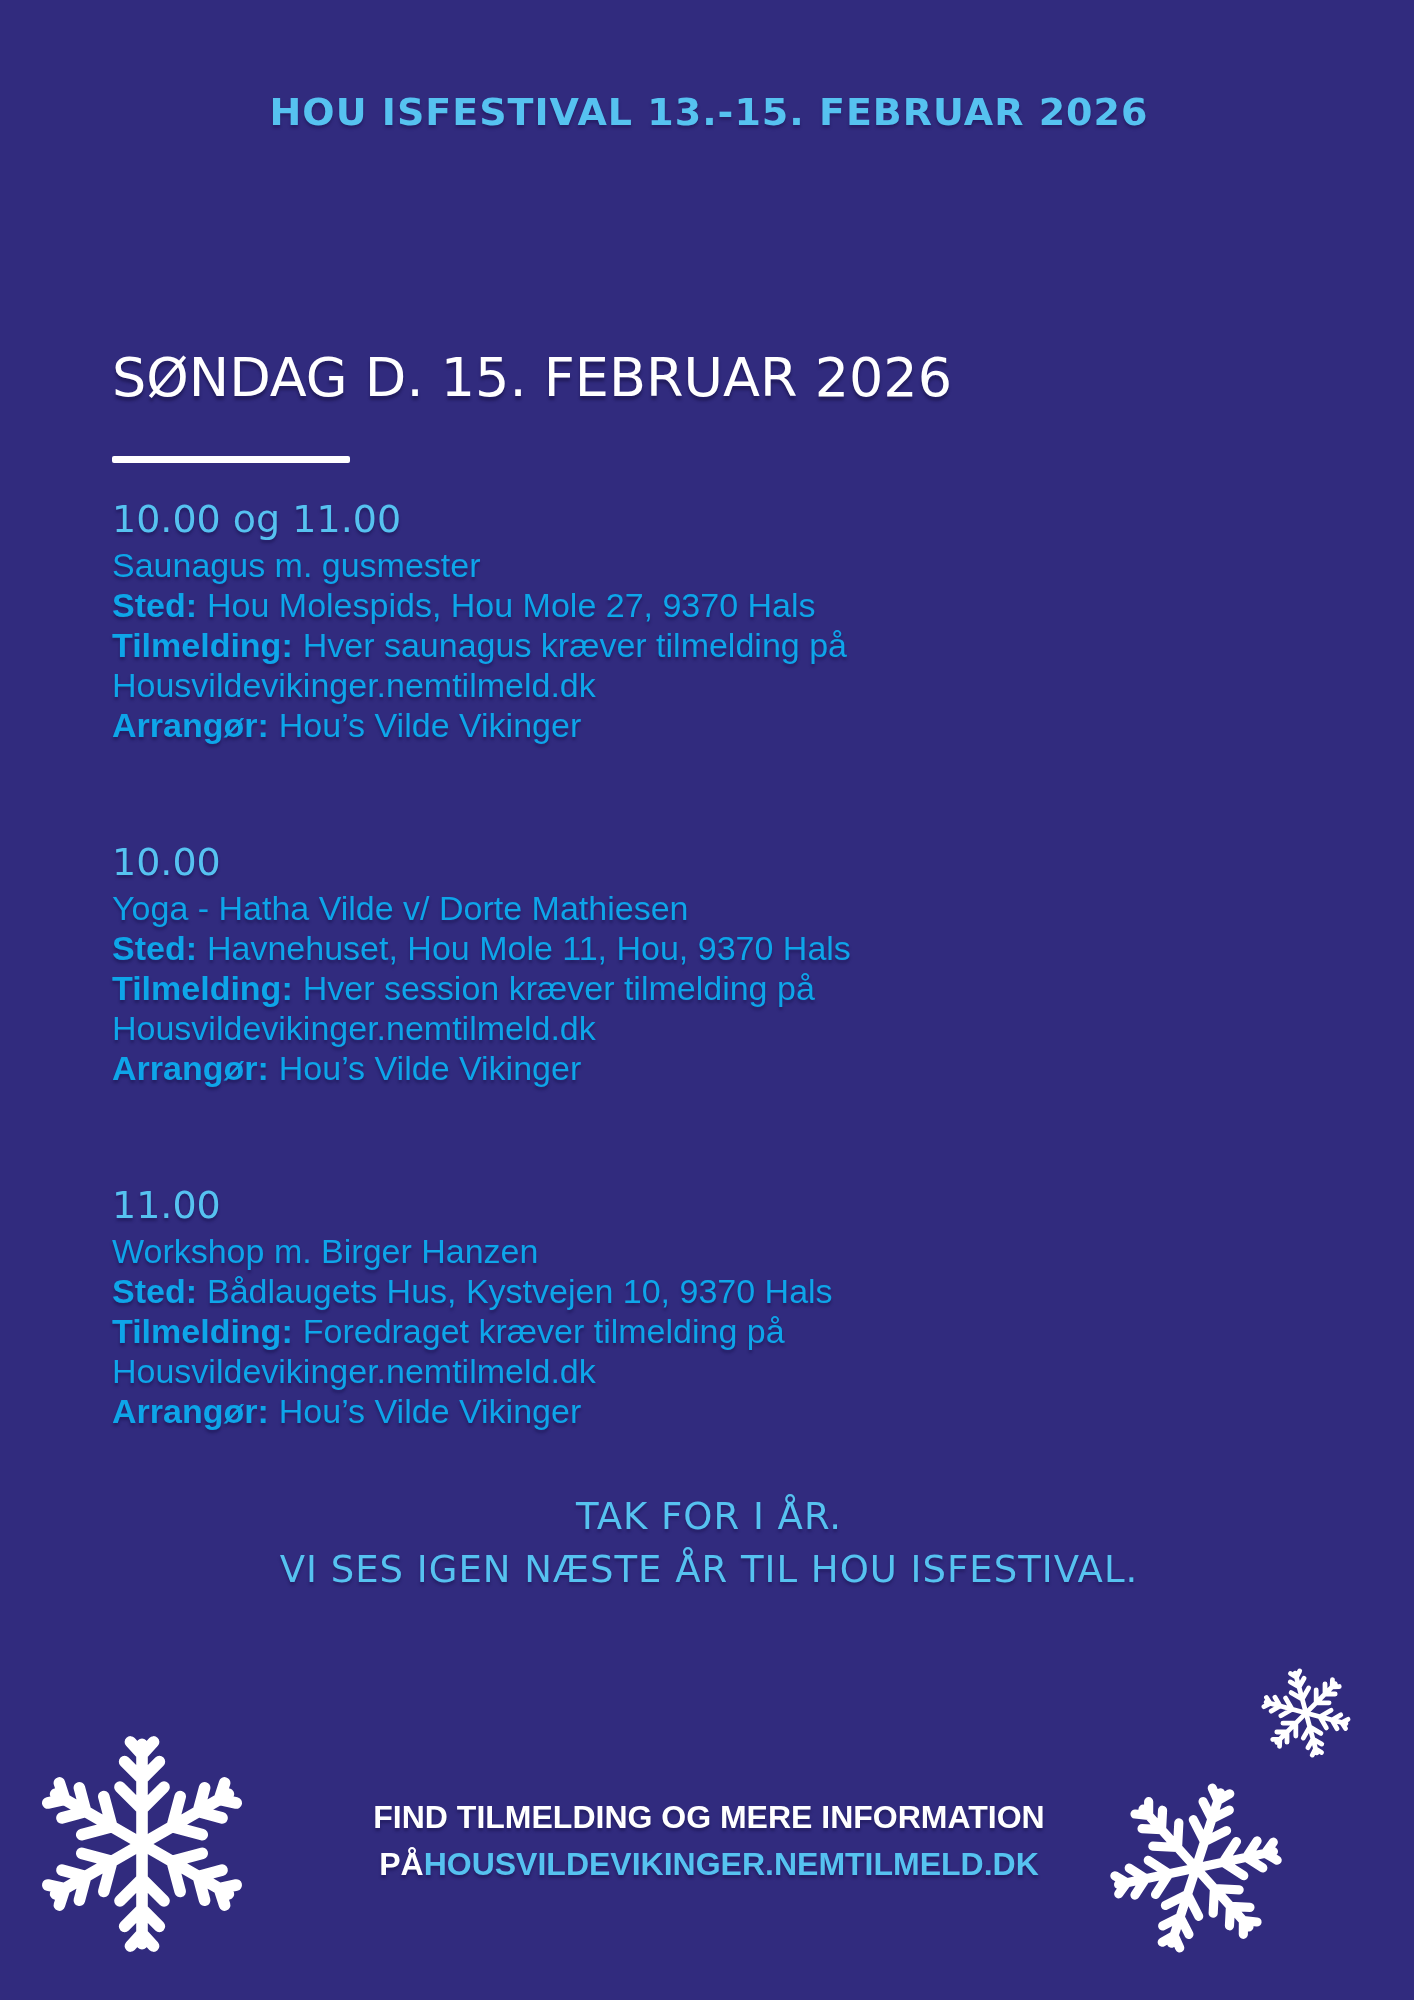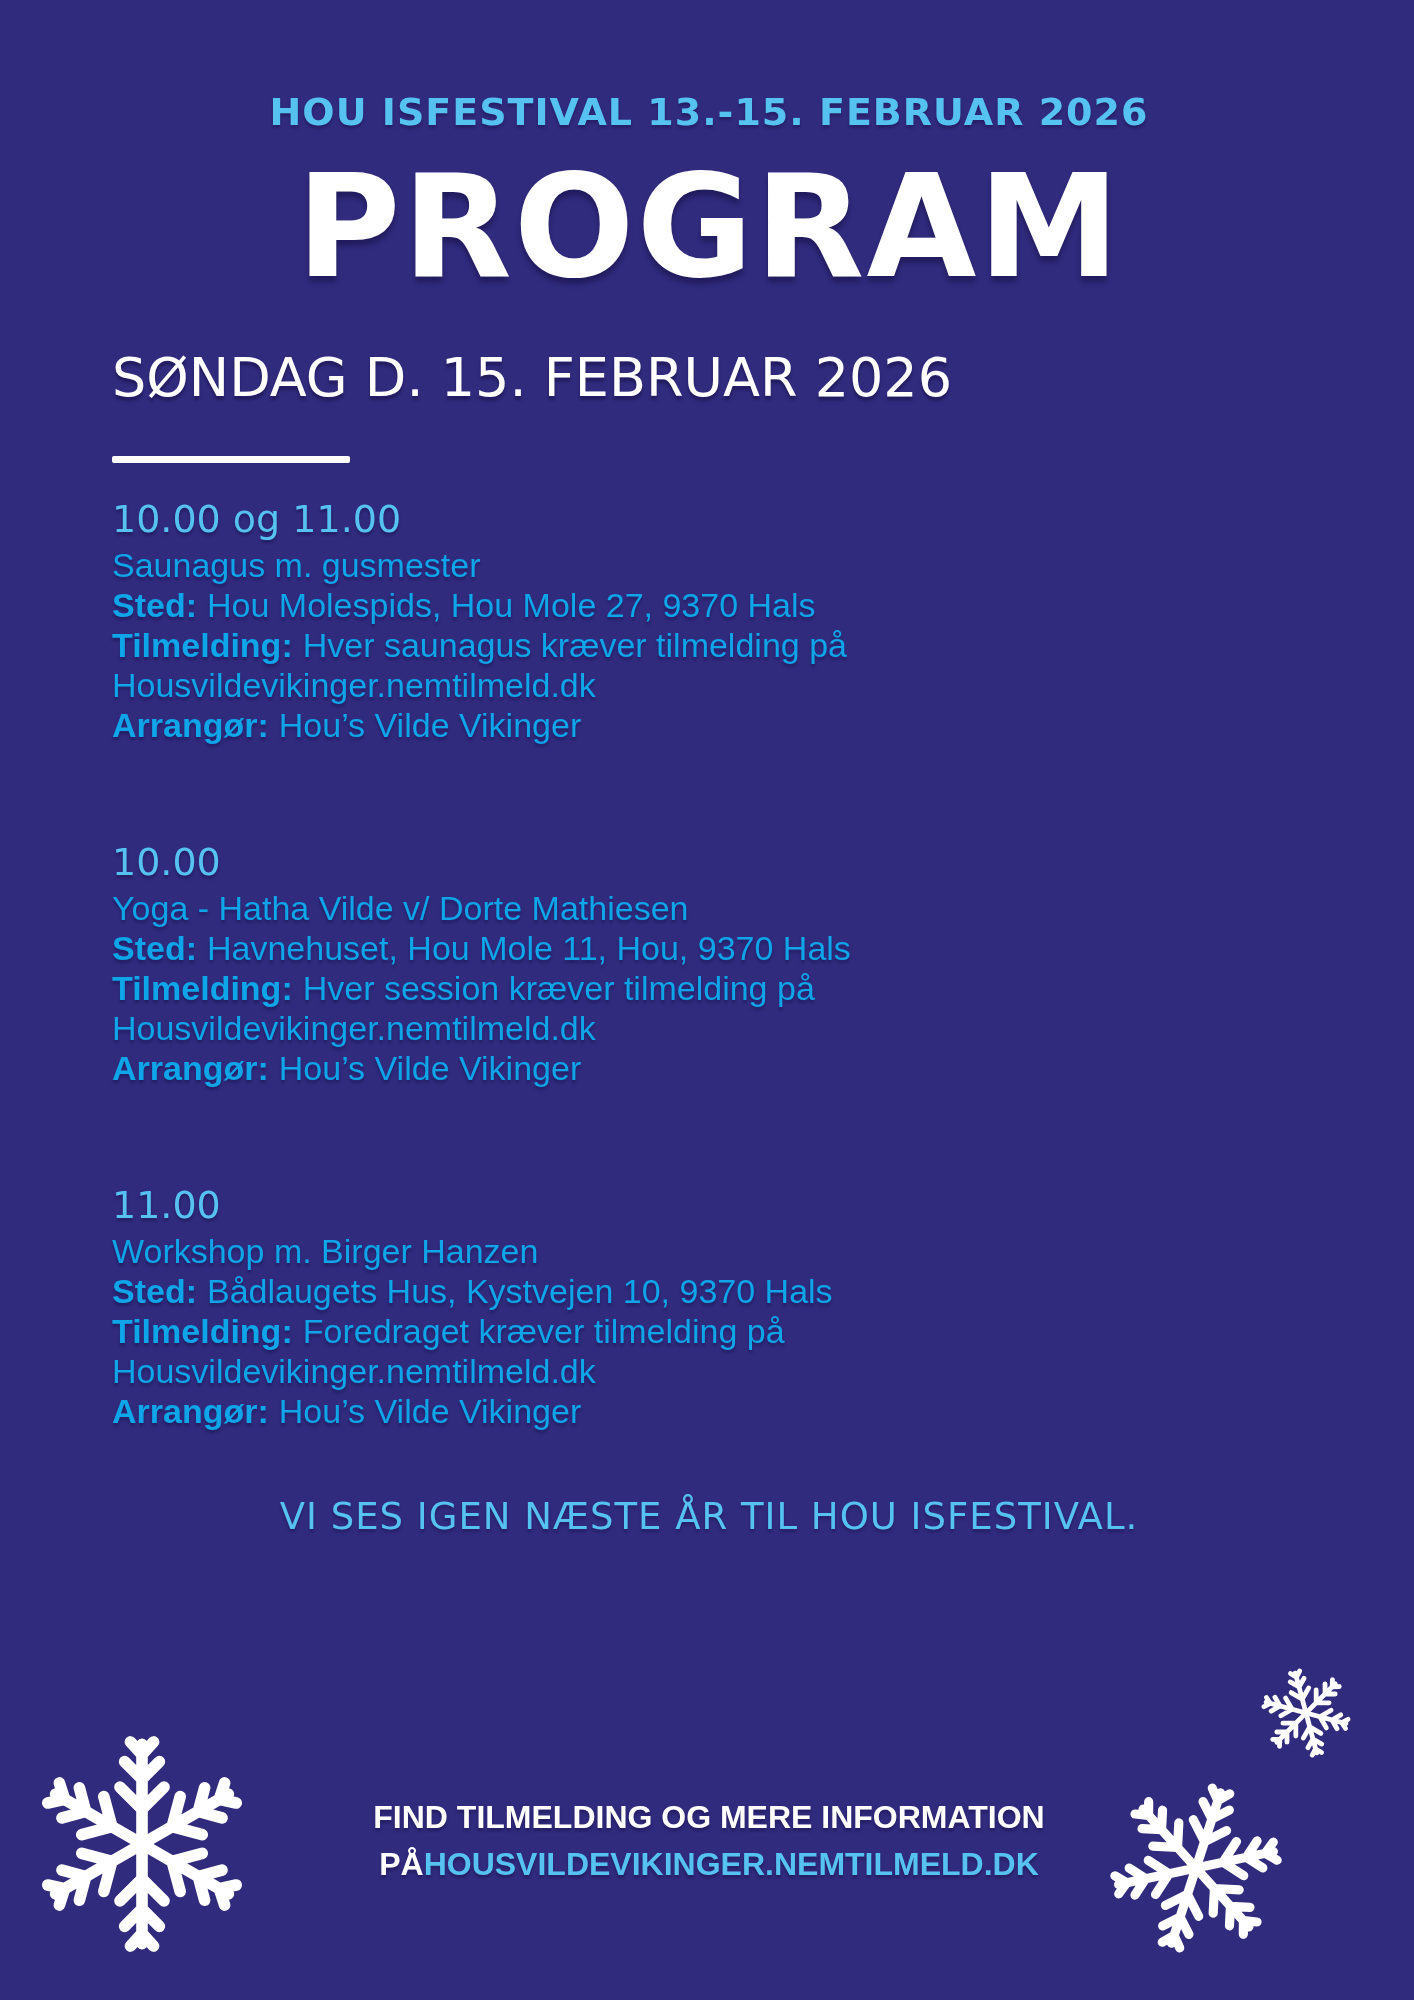--- a/index.html
+++ b/index.html
@@ -134,21 +134,20 @@
           </g>
         <g transform="rotate(300)">
             <path d="M0,4 L0,-86 M0,-30 L-19,-49 M0,-30 L19,-49 M0,-56 L-15,-71 M0,-56 L15,-71 M0,-77 L-10,-88 M0,-77 L10,-88"></path>
           </g>
       </g>
     </defs>
   </svg>
 
   <div class="abs centered tagline">HOU ISFESTIVAL 13.-15. FEBRUAR 2026</div>
 
-  <div class="abs centered program-title">PROGRAM</div>
 
   <div class="abs day-heading">SØNDAG D. 15. FEBRUAR 2026</div>
 
   <div class="abs divider"></div>
 
   <div class="abs event event-1">
     <div class="time">10.00 og 11.00</div>
     <div class="line">Saunagus m. gusmester</div>
     <div class="line"><span class="lbl">Sted:</span><span>Hou Molespids, Hou Mole 27, 9370 Hals</span></div>
     <div class="line"><span class="lbl">Tilmelding:</span><span>Hver saunagus kræver tilmelding på</span></div>
@@ -168,20 +167,21 @@
   <div class="abs event event-3">
     <div class="time">11.00</div>
     <div class="line">Workshop m. Birger Hanzen</div>
     <div class="line"><span class="lbl">Sted:</span><span>Bådlaugets Hus, Kystvejen 10, 9370 Hals</span></div>
     <div class="line"><span class="lbl">Tilmelding:</span><span>Foredraget kræver tilmelding på</span></div>
     <div class="line">Housvildevikinger.nemtilmeld.dk</div>
     <div class="line"><span class="lbl">Arrangør:</span><span>Hou’s Vilde Vikinger</span></div>
   </div>
 
   <div class="abs centered outro">
+    <div>TAK FOR I ÅR.</div>
     <div>VI SES IGEN NÆSTE ÅR TIL HOU ISFESTIVAL.</div>
   </div>
 
   <div class="abs centered footer">
     <div>FIND TILMELDING OG MERE INFORMATION</div>
     <div><span class="prefix">PÅ</span><span class="url">HOUSVILDEVIKINGER.NEMTILMELD.DK</span></div>
   </div>
 
   <div class="flake flake-big">
     <svg viewBox="-100 -100 200 200">

